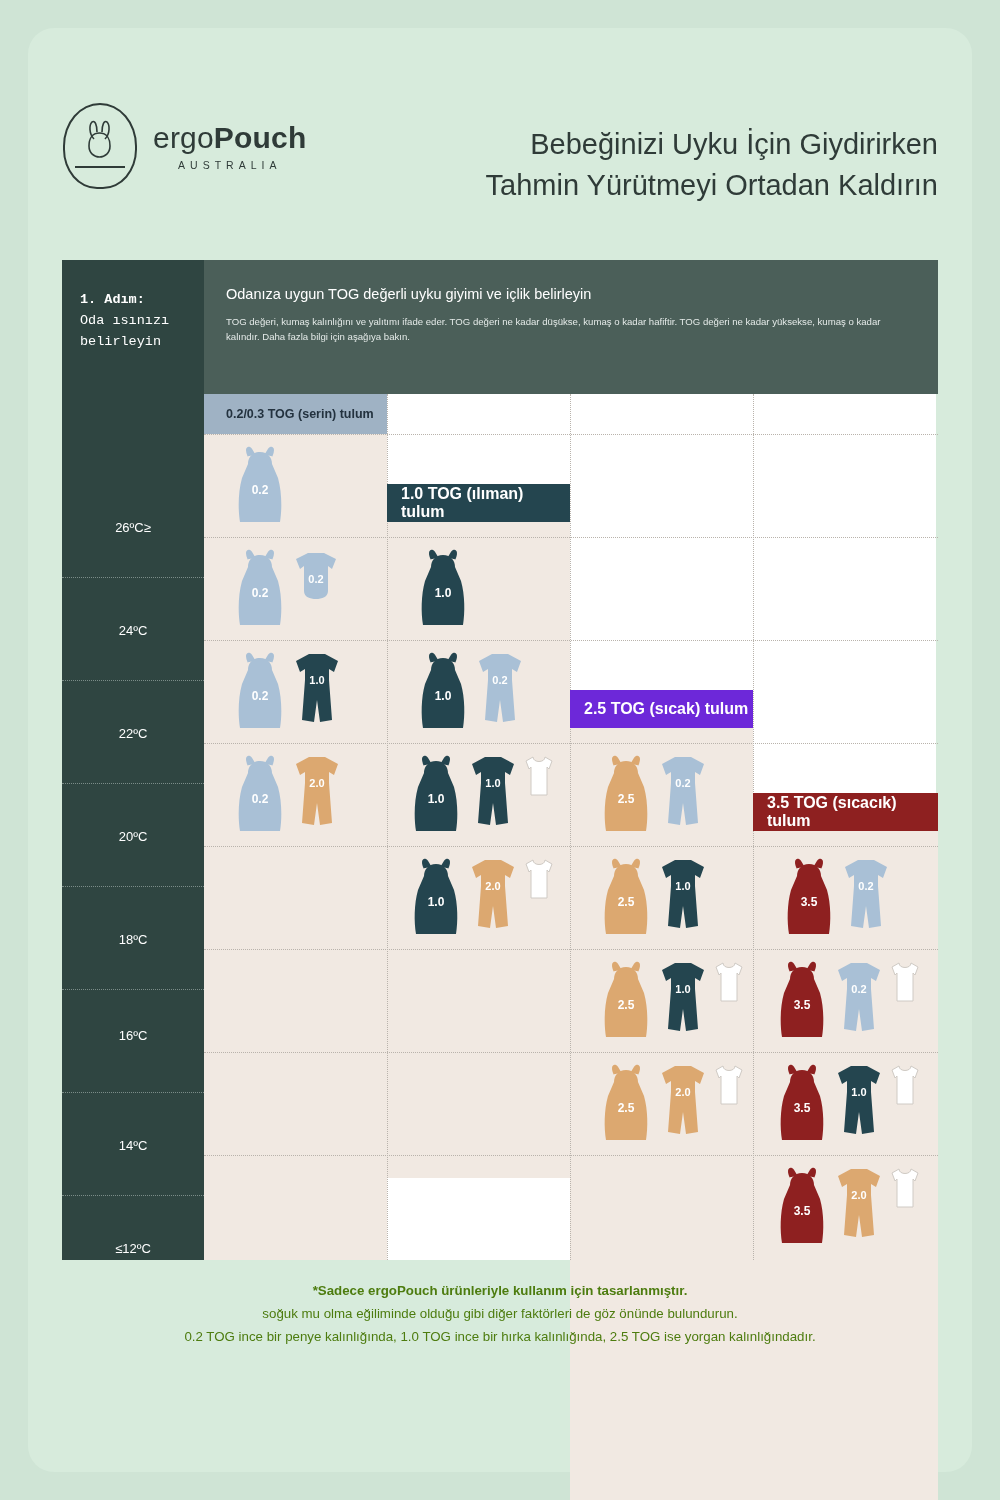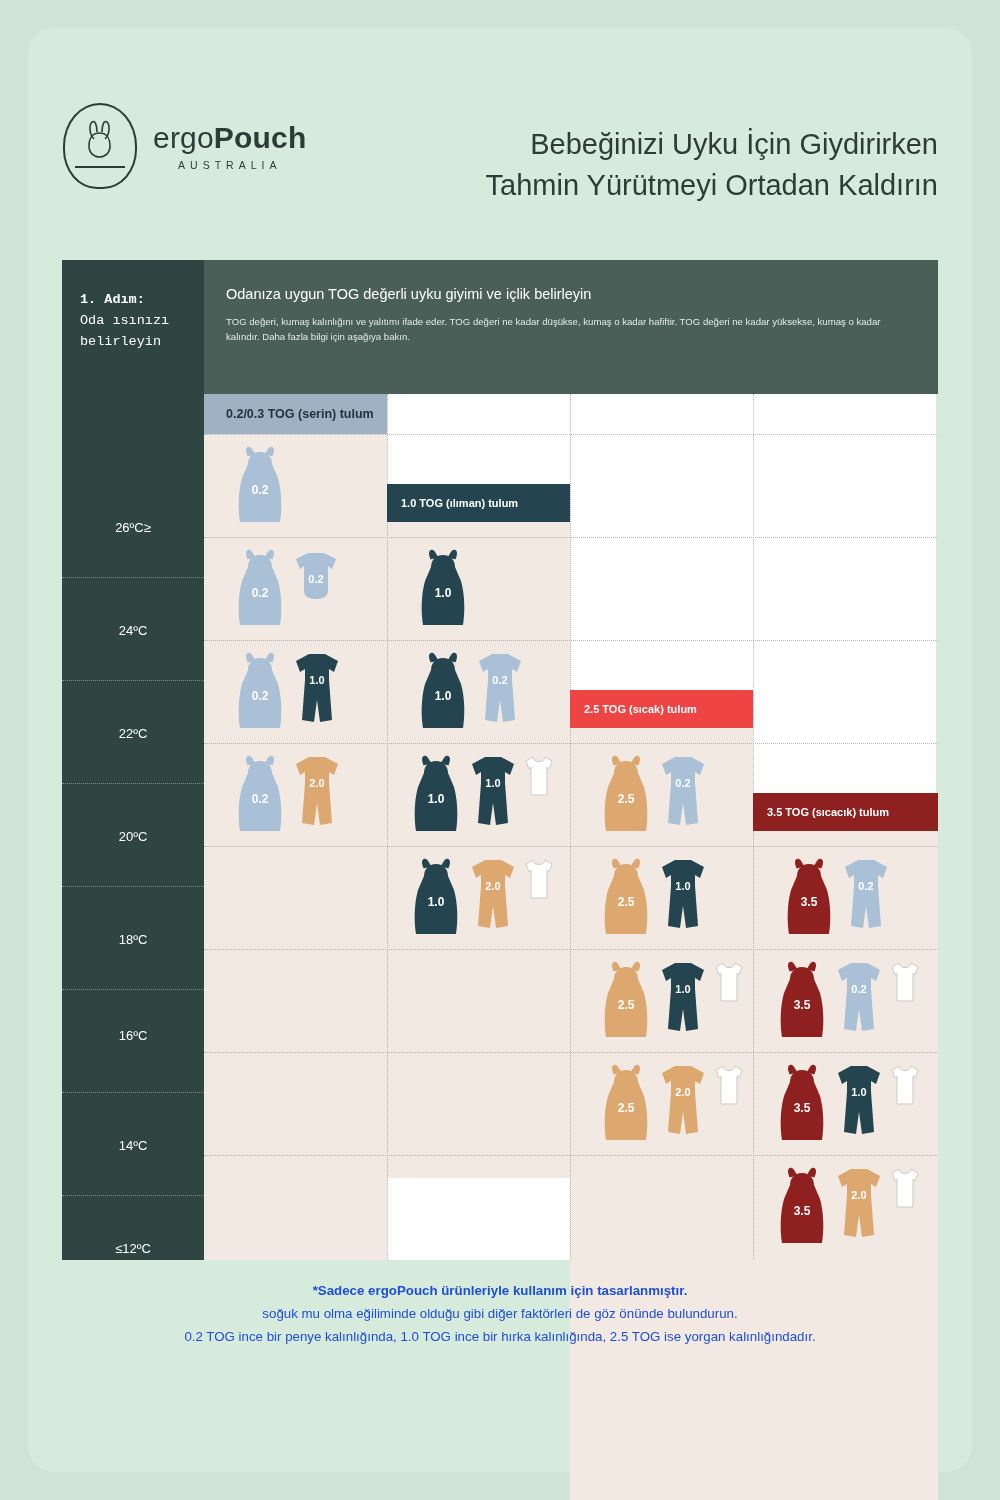--- a/index.html
+++ b/index.html
@@ -66,32 +66,32 @@
     border-top:1px dotted #b9b3ac; }
   .vline { position:absolute; top:0; height:866px; width:0; border-left:1px dotted #b9b3ac; }
 
   .temp-label {
     position:absolute; left:0; width:142px; text-align:center; color:#fff; font-size:13px;
   }
   .temp-sep { position:absolute; left:0; width:142px; border-top:1px dotted #7b8c88; }
 
   .floatband {
     position:absolute; height:38px; display:flex; align-items:center;
-    color:#fff; font-size:11px; font-weight:bold; padding-left:14px;
+    color:#fff; font-size:16px; font-weight:bold; padding-left:14px;
   }
   .fb10 { background:#24454f; }
-  .fb25 { background:#ef4444; }
+  .fb25 { background:#6d28d9; }
   .fb35 { background:#8e2020; }
 
   .cell { position:absolute; display:flex; align-items:flex-start; gap:6px;font-weight:bold; }
 
   
   .footer {
     position:absolute; left:0; top:1252px; width:944px; text-align:center;
-    color:#1d4ed8; font-size:13.3px; line-height:1.72;
+    color:#4d7c0f; font-size:13.3px; line-height:1.72;
   }
   .footer .star { font-weight:bold; }
   svg { display:block; }
 </style>
 </head>
 <body>
 
 <div class="page">
 
   <div class="header">

